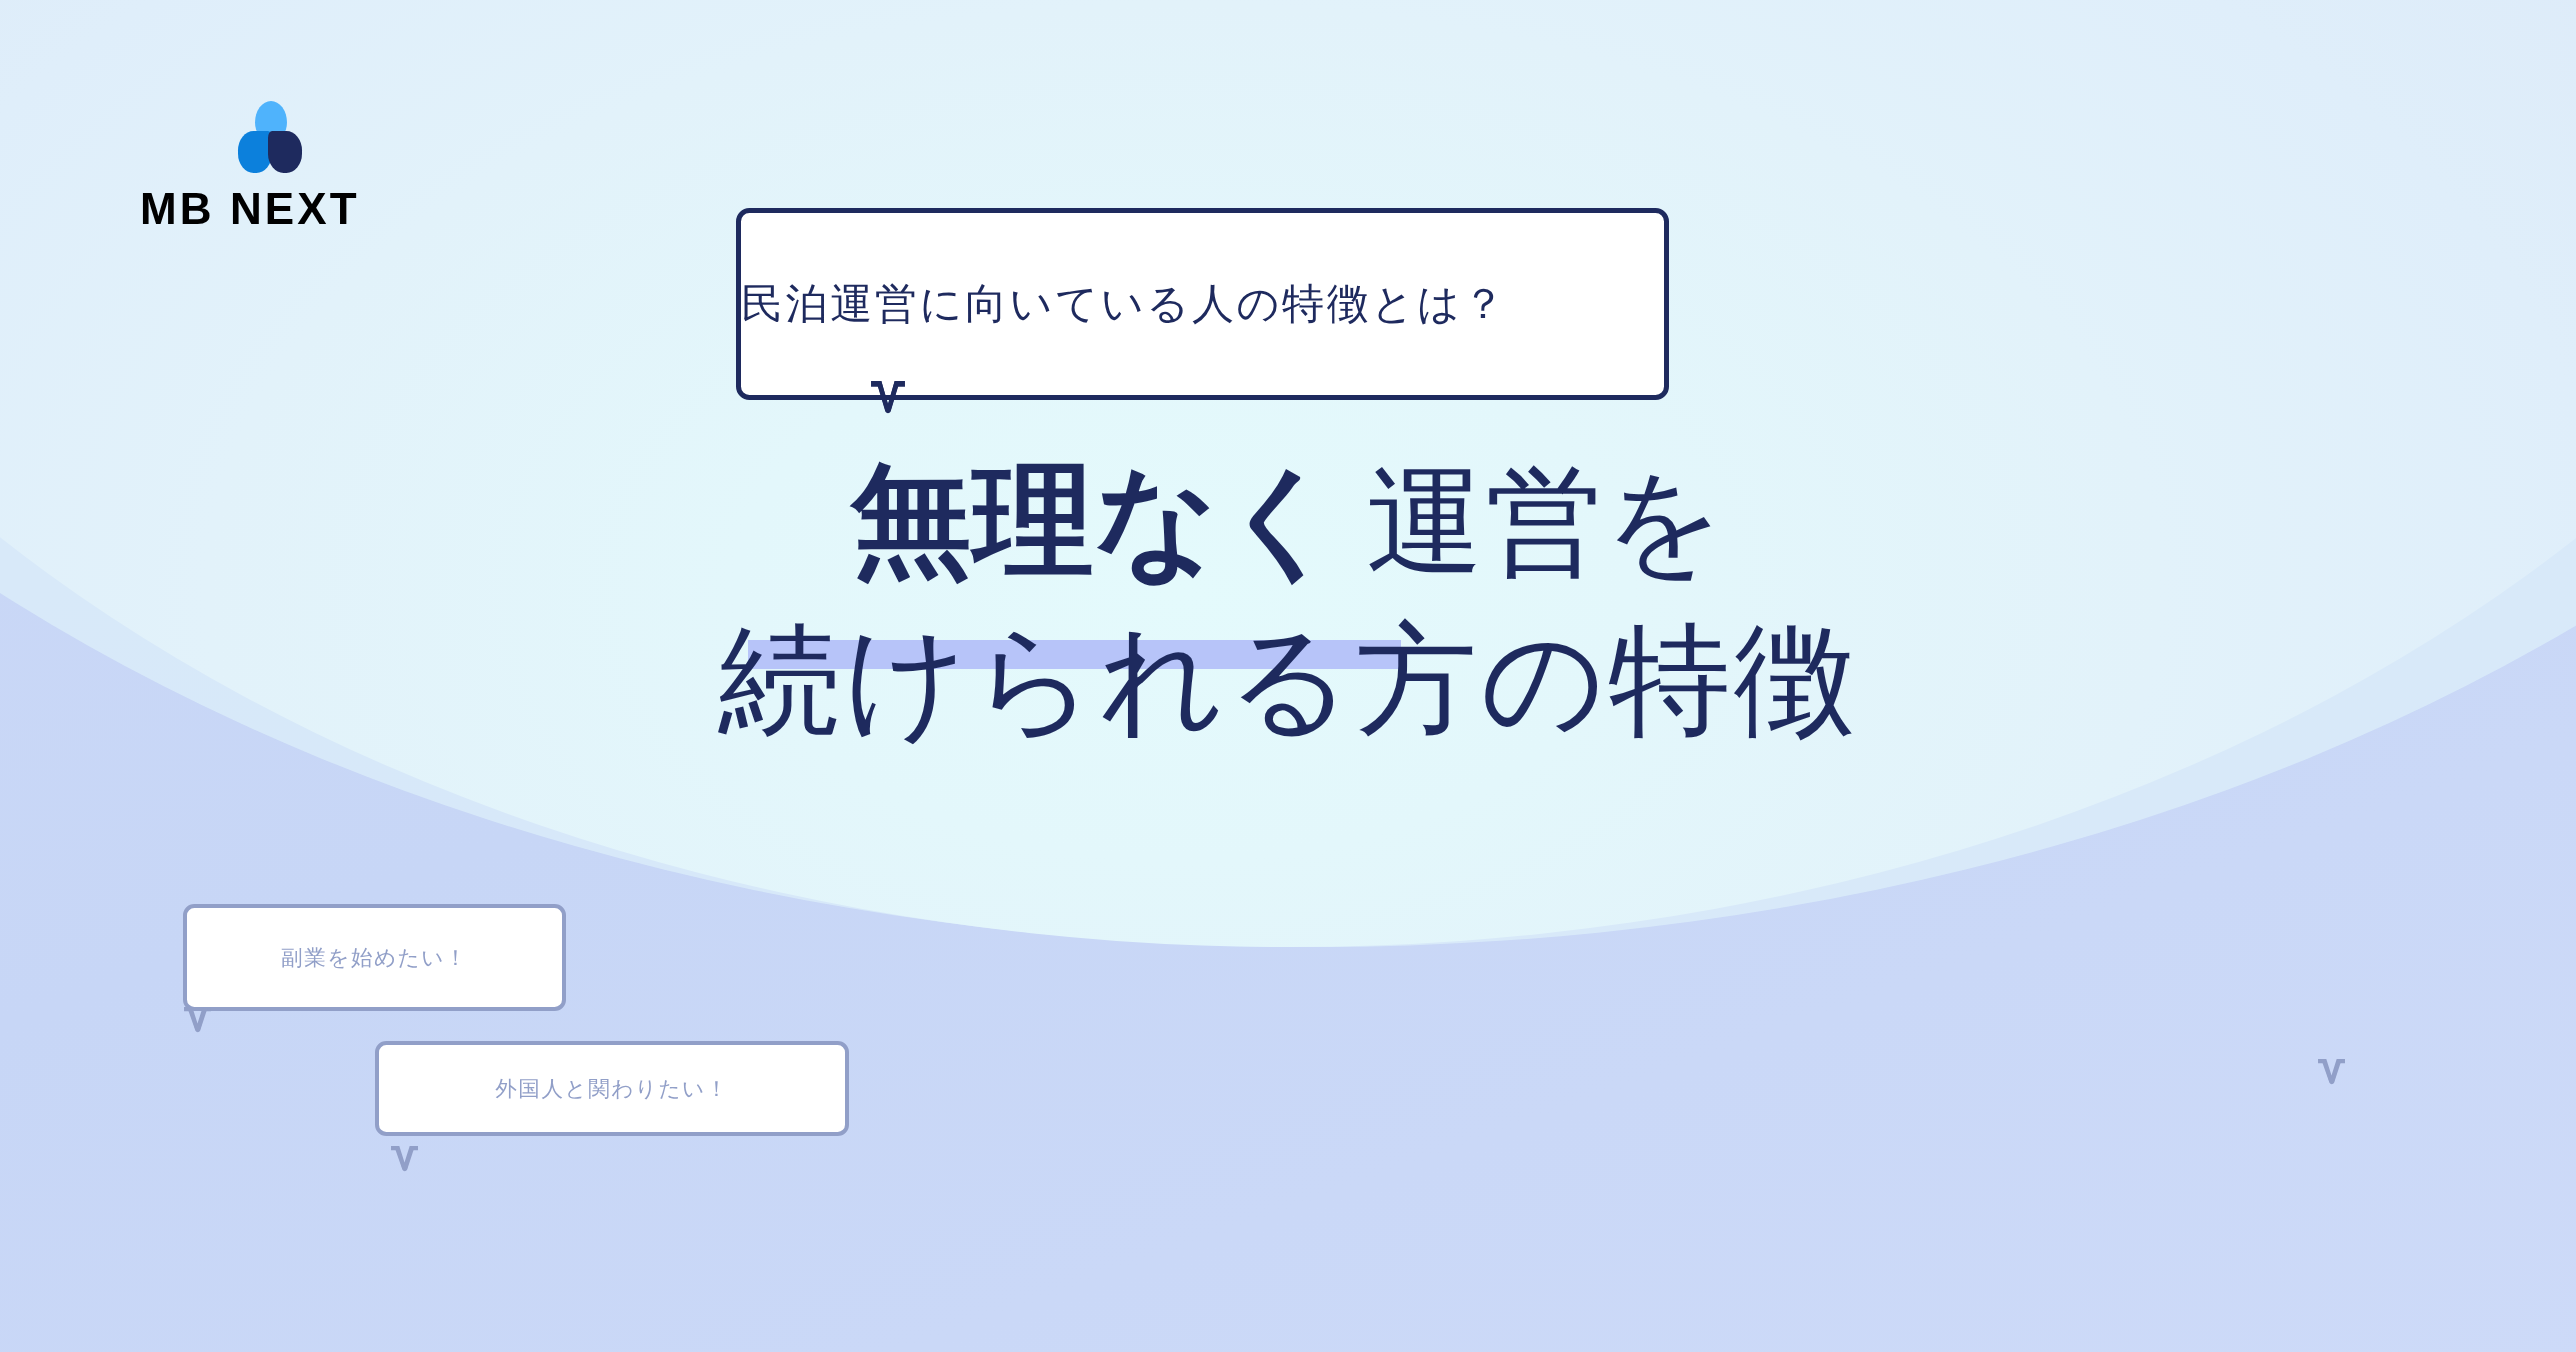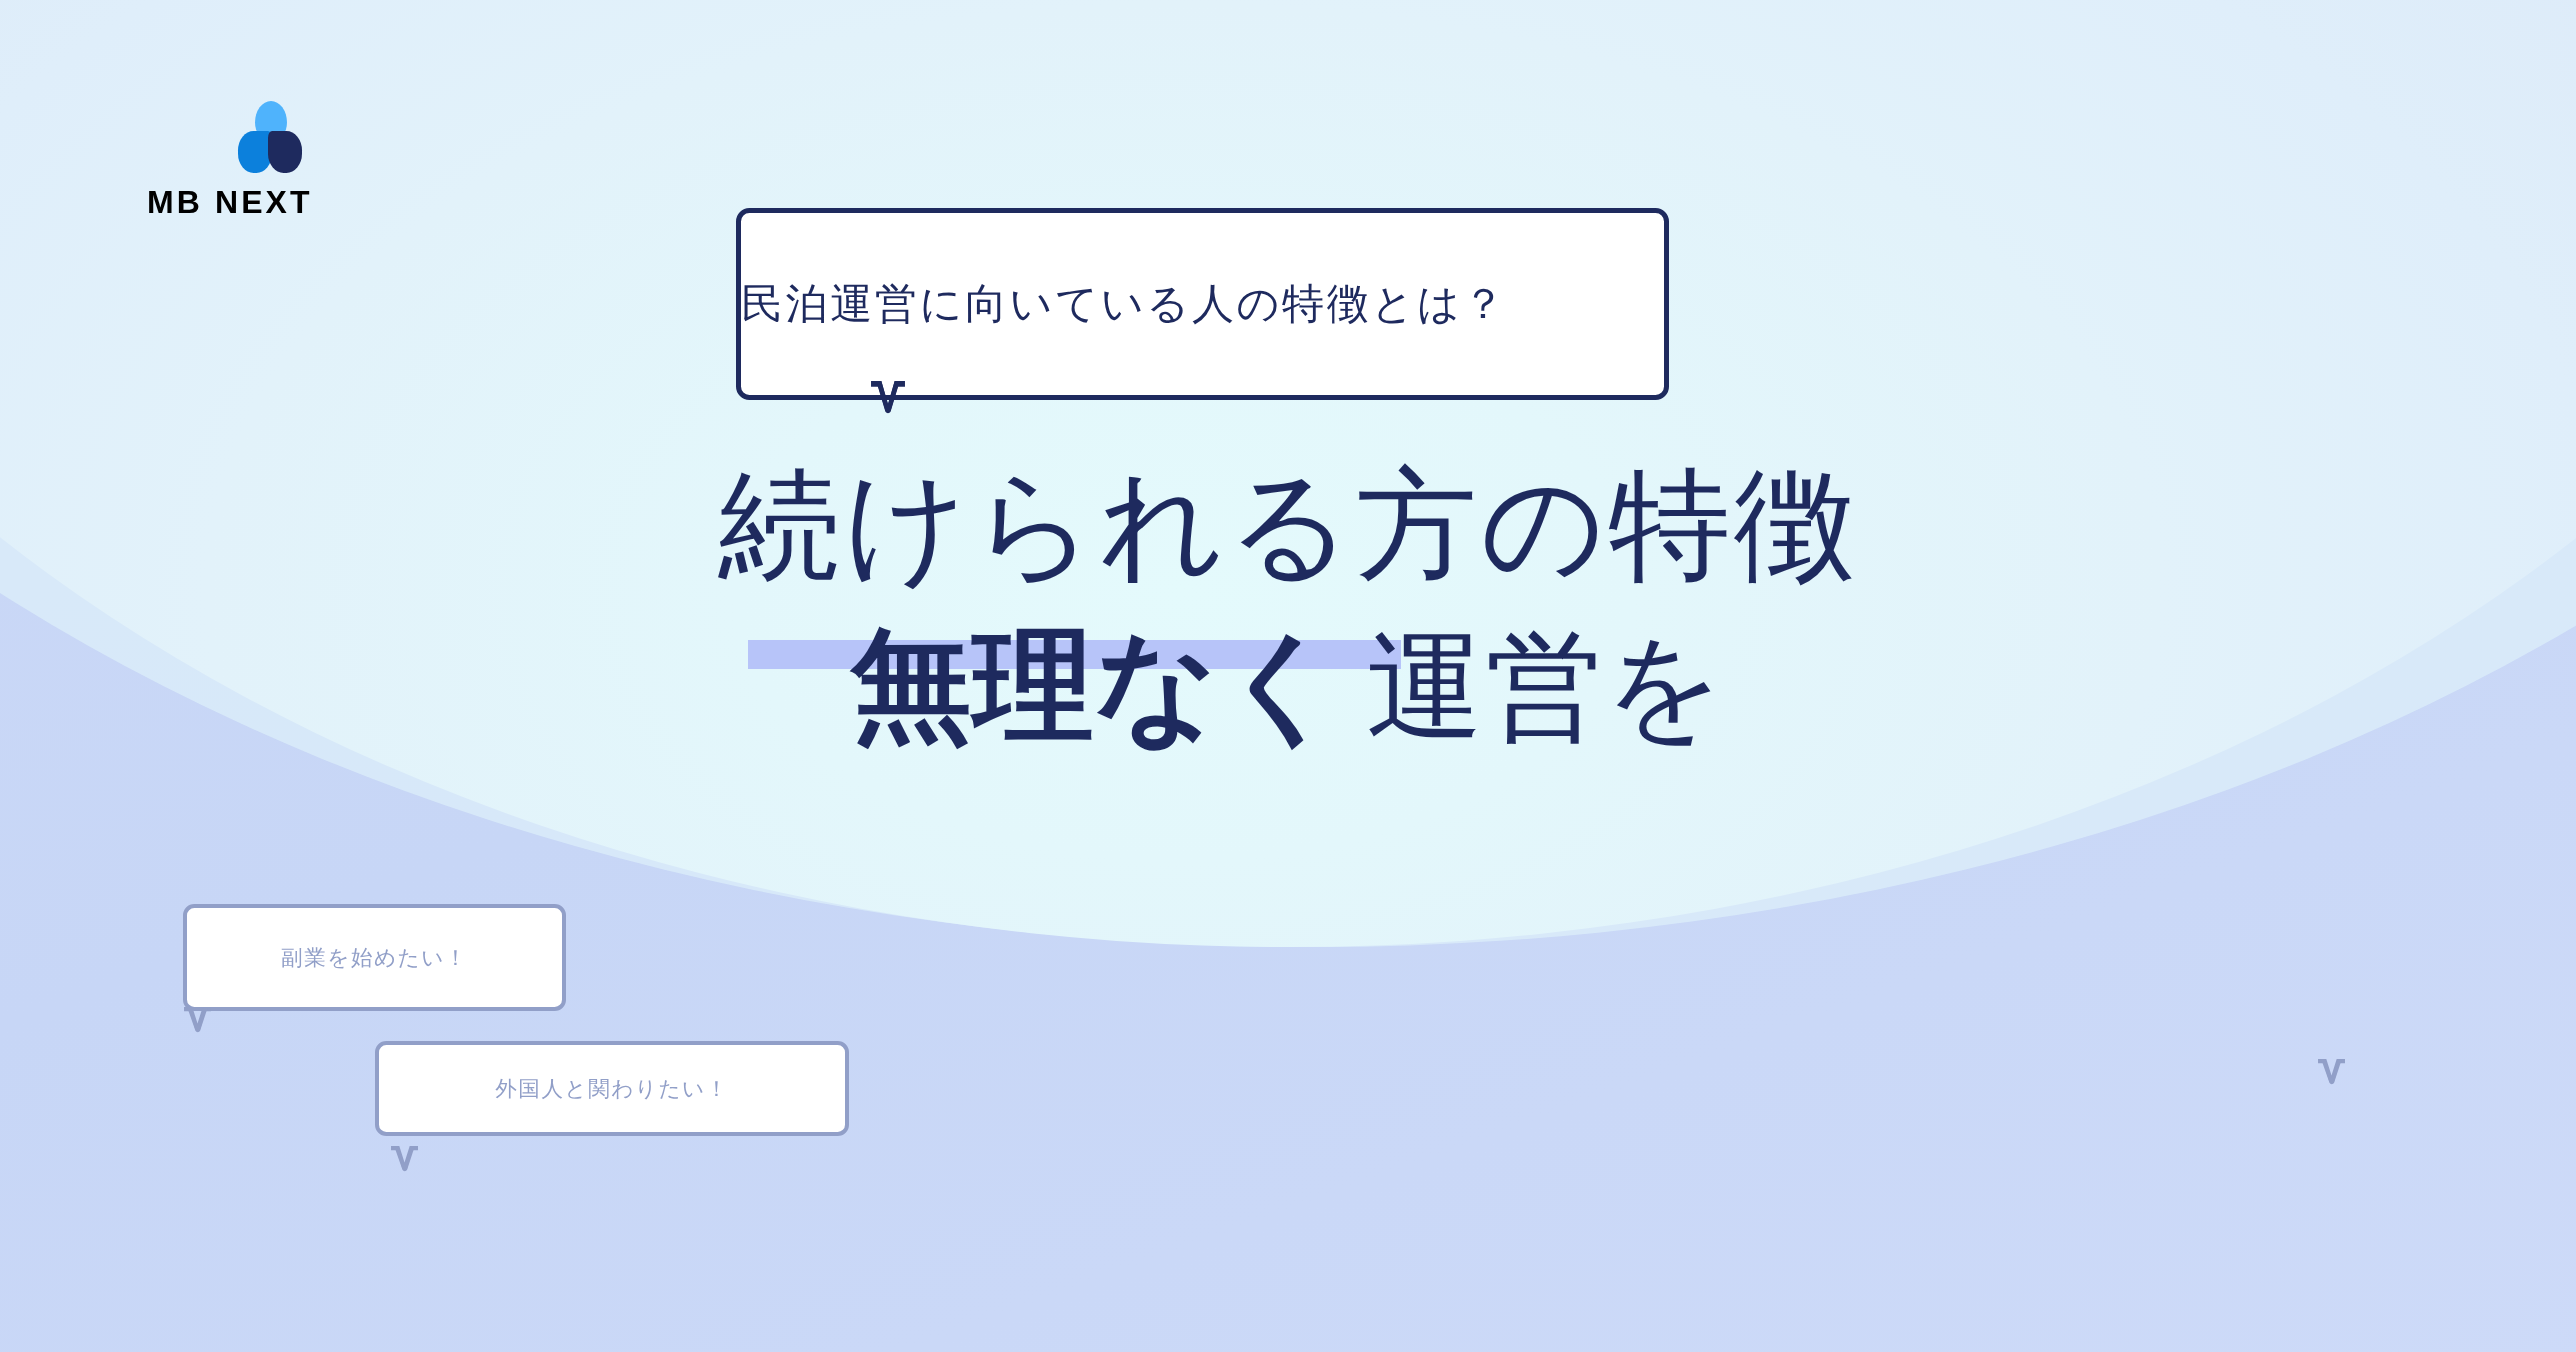--- a/index.html
+++ b/index.html
@@ -58,22 +58,22 @@
     left:7.2px; top:30px; width:34px; height:42px;
     border-radius:46% 12% 46% 46% / 46% 16% 46% 46%;
     background:#0c80dc;
   }
   .blob-right {
     left:37px; top:30px; width:34px; height:42px;
     border-radius:12% 46% 46% 46% / 16% 46% 46% 46%;
     background:#1e2a5e;
   }
   .logo-word {
-    position:absolute; left:16px; top:89px;
-    font-size:32px; font-weight:800; letter-spacing:3.1px;
+    position:absolute; left:9px; top:89px;
+    font-size:44px; font-weight:800; letter-spacing:3.1px;
     color:#000; white-space:nowrap;
     font-family:"Liberation Sans", sans-serif;
   }
 
   
   .bubble-top {
     position:absolute;
     left:736px; top:208px;
     width:933px; height:192px;
     border:5.7px solid #1e2a5e;
@@ -190,25 +190,25 @@
   </div>
   <div class="bubble-top-tail">
     <svg width="34" height="36" viewBox="0 0 66 70">
       <path d="M0 0 H20 L33 44 L46 0 H66 L66 11 H52 L38 58 a6 6 0 0 1 -10 0 L14 11 H0 Z" fill="#1e2a5e"></path>
       <path d="M20 0 L33 46 L46 0 H56 L38 60 a6 6 0 0 1 -10 0 L10 0 Z" fill="#1e2a5e"></path>
     </svg>
   </div>
 
   <div class="hl-underline"></div>
   <div class="headline">
+    <div class="hl-line hl-line1">
+      <span class="hl-bold">無理なく</span><span class="gap"></span><span class="hl-serif">運営を</span>
+    </div>
     <div class="hl-line hl-line2">
       <span class="hl-serif-big">続けられる方の特徴</span>
-    </div>
-    <div class="hl-line hl-line1">
-      <span class="hl-bold">無理なく</span><span class="gap"></span><span class="hl-serif">運営を</span>
     </div>
   </div>
 
   <div class="bubble-sm" id="bubble-sidejob">
     <span>副業を始めたい！</span>
   </div>
   <div class="bubble-sm-tail" id="tail-sidejob">
     <svg width="27" height="28" viewBox="0 0 52 54">
       <path d="M0 0 H16 L26 32 L36 0 H52 L52 8 H41 L31 44 a5 5 0 0 1 -9 0 L11 8 H0 Z" fill="#919fc8"></path>
       <path d="M14 0 L26 36 L38 0 H46 L31 46 a5 5 0 0 1 -9 0 L6 0 Z" fill="#919fc8"></path>

